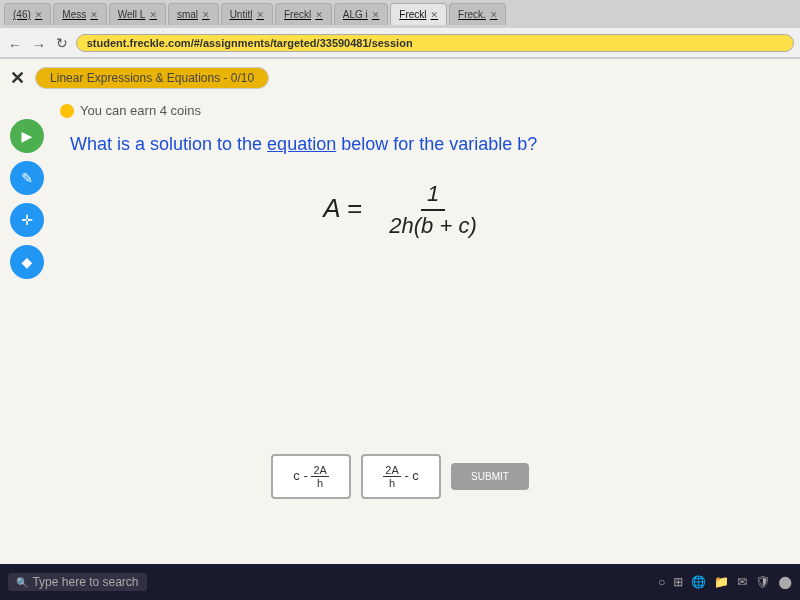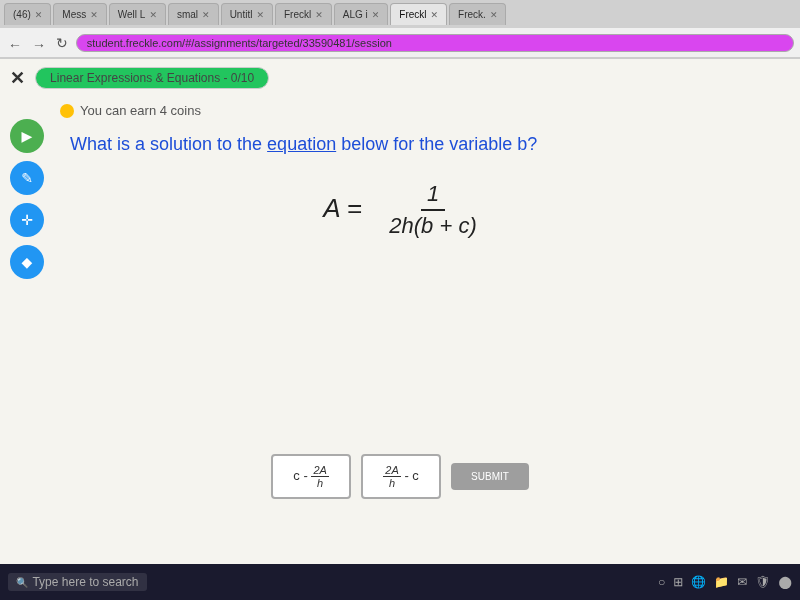--- a/index.html
+++ b/index.html
@@ -20,20 +20,21 @@
 
     .tab-bar {
       display: flex;
       align-items: center;
       background: #d0d0d0;
       height: 28px;
       padding: 0 4px;
       gap: 2px;
       font-size: 10px;
       overflow: hidden;
+      text-decoration: underline;
     }
 
     .tab {
       display: flex;
       align-items: center;
       background: #c0c0c0;
       border-radius: 4px 4px 0 0;
       padding: 2px 8px;
       height: 22px;
       font-size: 10px;
@@ -75,22 +76,23 @@
       padding: 2px;
     }
 
     .address-input {
       flex: 1;
       height: 18px;
       border: 1px solid #aaa;
       border-radius: 10px;
       padding: 0 10px;
       font-size: 11px;
-      background: #d946ef;
+      background: #fde047;
       color: #333;
+      font-weight: bold;
     }
 
     
     .main-content {
       background: #f5f4ef;
       min-height: 520px;
       position: relative;
     }
 
     
@@ -102,21 +104,21 @@
     }
 
     .close-x {
       font-size: 18px;
       color: #333;
       cursor: pointer;
       font-weight: bold;
     }
 
     .breadcrumb-pill {
-      background: #22c55e;
+      background: #eab308;
       border: 1px solid #ccc;
       border-radius: 12px;
       padding: 3px 14px;
       font-size: 12px;
       color: #444;
     }
 
     
     .left-sidebar {
       position: absolute;
@@ -247,21 +249,20 @@
       min-width: 70px;
     }
 
     
     .small-fraction {
       display: inline-flex;
       flex-direction: column;
       align-items: center;
       vertical-align: middle;
       font-size: 11px;
-      font-style: italic;
     }
 
     .small-numerator {
       border-bottom: 1px solid #333;
       padding: 0 2px;
       font-size: 11px;
     }
 
     .small-denominator {
       padding: 0 2px;

